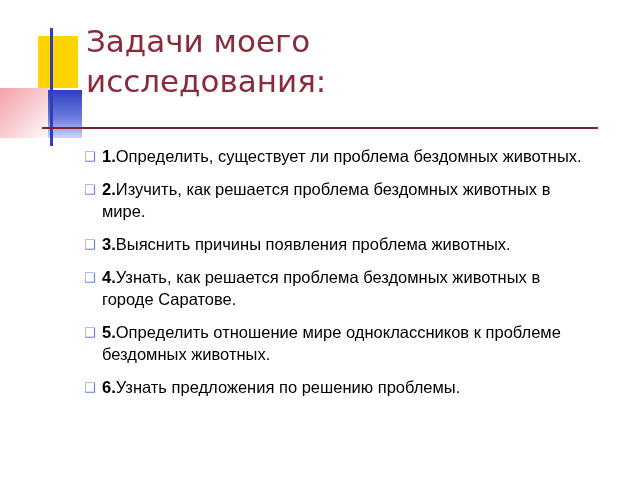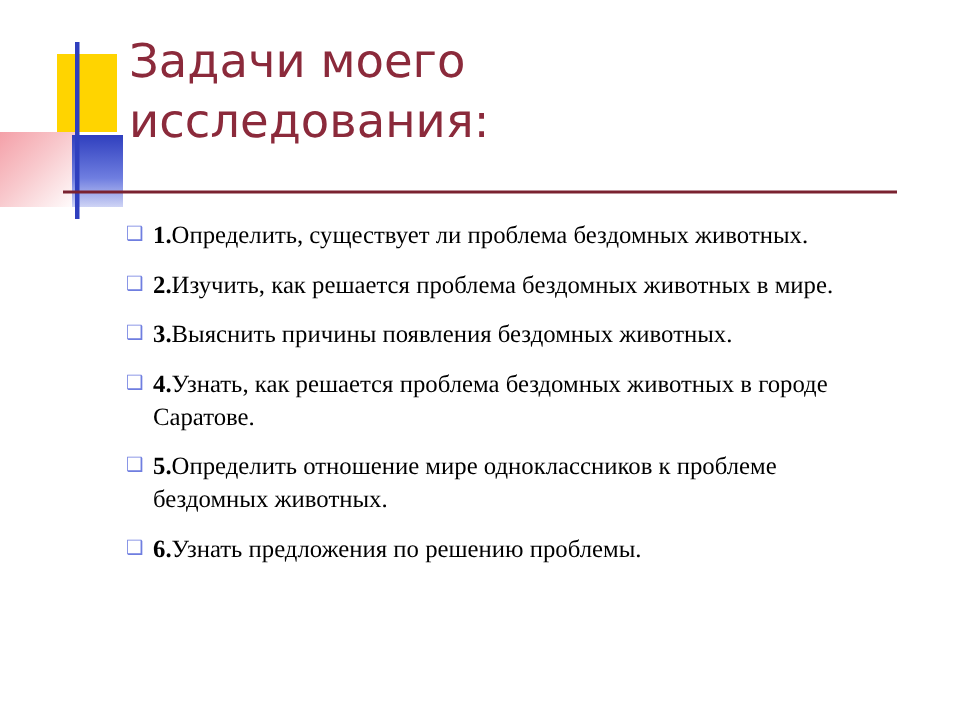--- a/index.html
+++ b/index.html
@@ -99,21 +99,21 @@
     flex: 0 0 auto;
     width: 18px;
     color: #6f7ee0;
     font-family: "DejaVu Sans", sans-serif;
     font-size: 13px;
     line-height: 22px;
     text-align: left;
   }
   .bullet-text {
     flex: 1 1 auto;
-    font-family: Liberation Serif, serif;
+    font-family: Liberation Sans, sans-serif;
     font-size: 16.5px;
     line-height: 1.33;
     color: #000000;
   }
   .bullet-text .num {
     font-weight: bold;
   }
 </style>
 </head>
 <body>
@@ -139,21 +139,21 @@
       <span class="bullet-text"><span class="num">1.</span><span>Определить, существует ли проблема бездомных животных.</span></span>
     </div>
 
     <div class="bullet-row">
       <span class="bullet-mark">❑</span>
       <span class="bullet-text"><span class="num">2.</span><span>Изучить, как решается проблема бездомных животных в мире.</span></span>
     </div>
 
     <div class="bullet-row">
       <span class="bullet-mark">❑</span>
-      <span class="bullet-text"><span class="num">3.</span><span>Выяснить причины появления бездомных животных.</span></span>
+      <span class="bullet-text"><span class="num">3.</span><span>Выяснить причины появления проблема животных.</span></span>
     </div>
 
     <div class="bullet-row">
       <span class="bullet-mark">❑</span>
       <span class="bullet-text"><span class="num">4.</span><span>Узнать, как решается проблема бездомных животных в городе Саратове.</span></span>
     </div>
 
     <div class="bullet-row">
       <span class="bullet-mark">❑</span>
       <span class="bullet-text"><span class="num">5.</span><span>Определить отношение мире одноклассников к проблеме бездомных животных.</span></span>

